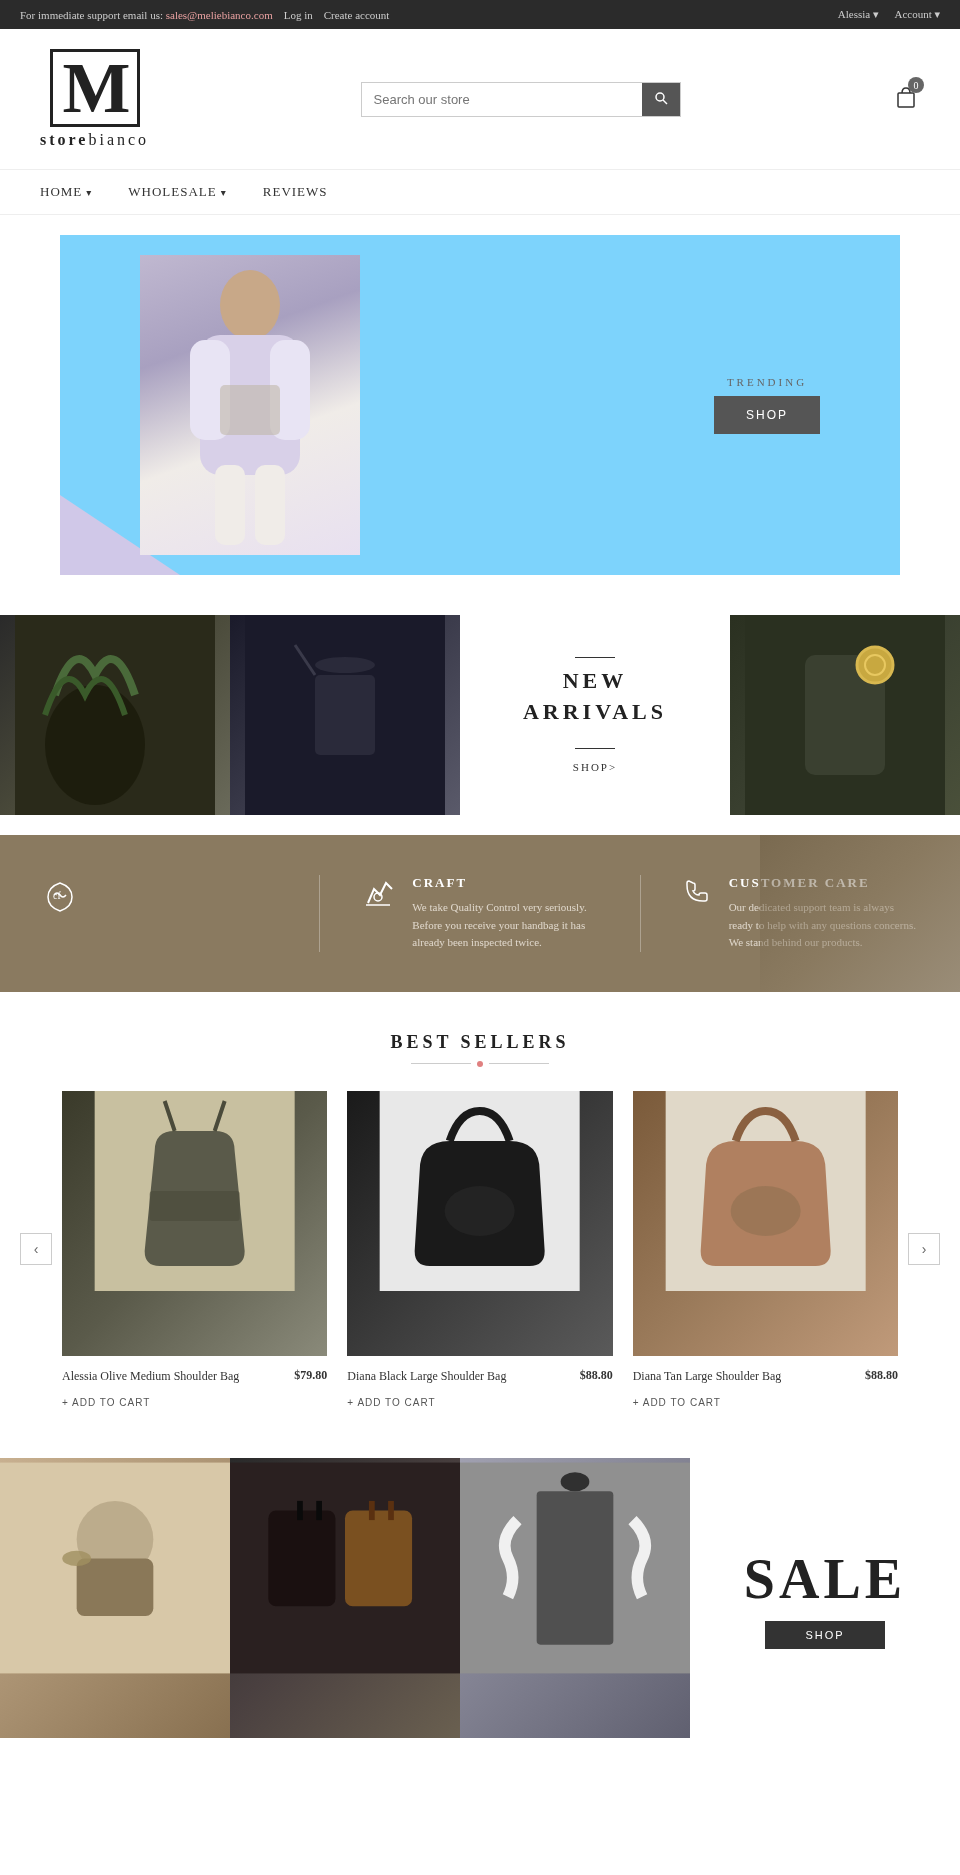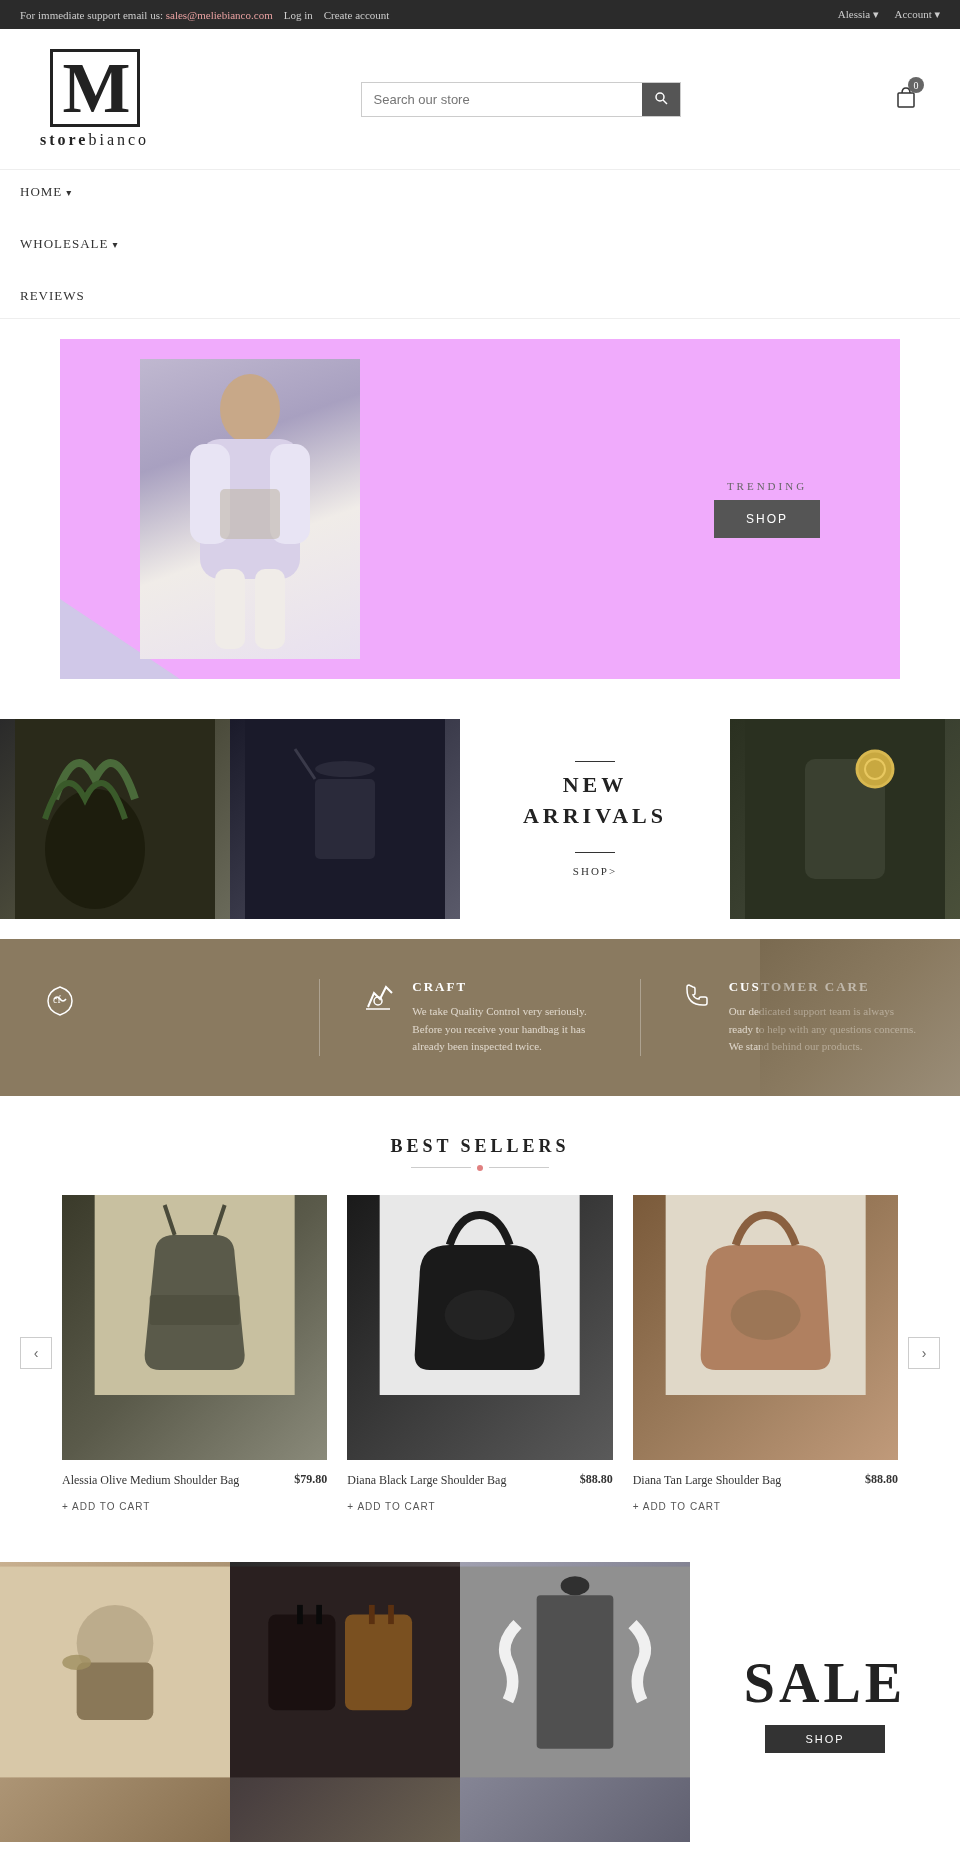--- a/index.html
+++ b/index.html
@@ -80,40 +80,39 @@
       align-items: center;
       justify-content: center;
       position: absolute;
       top: -6px;
       right: -4px;
     }
     .cart-icon-wrap { position: relative; cursor: pointer; }
 
     
     .nav {
-      padding: 14px 20px;
+      padding: 14px 40px;
       display: flex;
       gap: 36px;
       border-bottom: 1px solid #eee;
-      flex-direction: column;
     }
     .nav-item {
       font-size: 13px;
       letter-spacing: 1px;
       text-transform: uppercase;
       cursor: pointer;
       color: #333;
       display: flex;
       align-items: center;
       gap: 4px;
     }
 
     
     .hero {
-      background: #f0abfc;
+      background: #7dd3fc;
       position: relative;
       height: 340px;
       margin: 0 30px;
       display: flex;
       align-items: center;
       overflow: hidden;
     }
     .hero-image {
       width: 220px;
       height: 300px;

